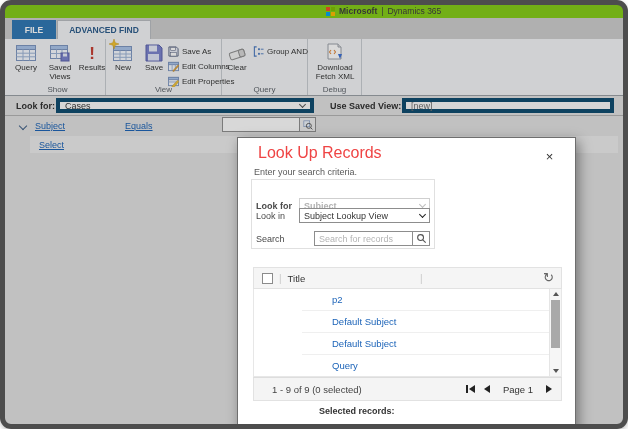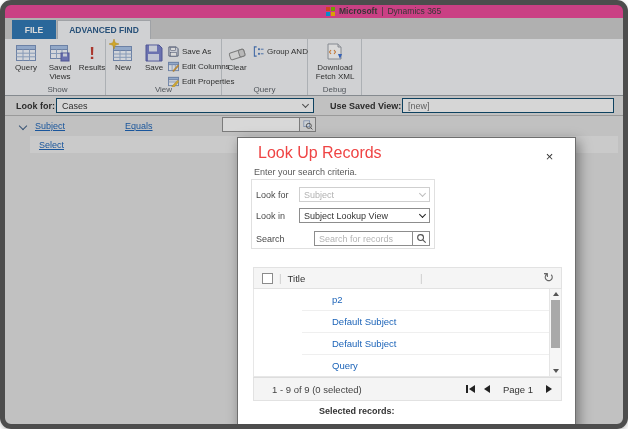--- a/index.html
+++ b/index.html
@@ -5,21 +5,21 @@
   * { margin:0; padding:0; box-sizing:border-box; font-family:"Liberation Sans","DejaVu Sans",sans-serif; }
   html,body { background:#ffffff; }
   body { width:628px; height:429px; overflow:hidden; }
   .screen { position:relative; width:628px; height:429px; }
 
   
   .app { position:absolute; left:4px; top:4px; right:4px; bottom:4px; border-radius:7px; overflow:hidden; background:#e2e2e2; }
   .ring { position:absolute; inset:0; border-radius:11px; border:5px solid #4d4d4d; pointer-events:none; z-index:60; box-shadow:0 2px 5px rgba(0,0,0,.25); }
 
   
-  .titlebar { position:absolute; top:0; left:0; right:0; height:14px; background:#ec4899; }
+  .titlebar { position:absolute; top:0; left:0; right:0; height:14px; background:#84cc16; }
   .brand { position:absolute; left:322px; top:2px; display:flex; align-items:center; gap:4px; font-size:8.5px; color:#3c3c3c; }
   .brand .b { font-weight:700; }
   .mslogo { display:grid; grid-template-columns:4px 4px; grid-template-rows:4px 4px; gap:1px; }
   .mslogo i { display:block; }
 
   
   .tabsrow { position:absolute; top:14px; left:0; right:0; height:21px; background:#cdcdcd; }
   .tab { position:absolute; top:2px; height:19px; display:flex; align-items:center; justify-content:center; font-size:8.5px; font-weight:700; cursor:pointer; }
   .tab-file { left:8px; width:44px; background:#2e76b3; color:#fff; }
   .tab-af { left:53px; width:94px; background:#f3f5f7; color:#2c5c8c; border:1px solid #b9bdc2; border-bottom:none; }
@@ -31,21 +31,21 @@
   .bigbtn { position:absolute; top:4px; display:flex; flex-direction:column; align-items:center; gap:2px; font-size:8px; color:#333; text-align:center; line-height:8.5px; cursor:pointer; }
   .bigbtn .ico { height:19px; display:flex; align-items:flex-end; justify-content:center; position:relative; }
   .smallstack { position:absolute; top:5px; display:flex; flex-direction:column; gap:1px; }
   .smallbtn { display:flex; align-items:center; gap:3px; font-size:8px; color:#333; height:14px; cursor:pointer; white-space:nowrap; }
   .excl { font-size:17px; font-weight:700; color:#c63d32; line-height:17px; }
   .star { position:absolute; left:-4px; top:-4px; }
 
   
   .lookbar { position:absolute; top:92px; left:0; right:0; height:20px; background:#e2e2e2; border-bottom:1px solid #b3b3b3; }
   .blabel { position:absolute; top:5px; font-size:9px; font-weight:700; color:#2e2e2e; }
-  .dd { position:absolute; top:2px; height:15px; border:1px solid #0c4a6e; background:#fbfbfb; font-size:9px; color:#333; display:flex; align-items:center; justify-content:space-between; padding:0 5px; cursor:pointer; }
+  .dd { position:absolute; top:2px; height:15px; border:4px solid #0c4a6e; background:#fbfbfb; font-size:9px; color:#333; display:flex; align-items:center; justify-content:space-between; padding:0 5px; cursor:pointer; }
   .chev { width:5px; height:5px; border-right:1.2px solid #555; border-bottom:1.2px solid #555; transform:rotate(45deg); margin-top:-2px; flex:none; }
 
   
   .qb-chev { position:absolute; left:16px; top:119px; width:6px; height:6px; border-right:1.4px solid #3e5f86; border-bottom:1.4px solid #3e5f86; transform:rotate(45deg); cursor:pointer; }
   .link { font-size:9px; color:#1b62b5; text-decoration:underline; cursor:pointer; }
   .qb-field { position:absolute; left:31px; top:117px; }
   .qb-op { position:absolute; left:121px; top:117px; }
   .qb-input { position:absolute; left:218px; top:113px; width:78px; height:15px; border:1px solid #8e8e8e; background:#fdfdfd; font-size:9px; padding:0 3px; color:#333; }
   .qb-lookup { position:absolute; left:295px; top:113px; width:17px; height:15px; background:#eeeeee; border:1px solid #8e8e8e; display:flex; align-items:center; justify-content:center; cursor:pointer; }
   .select-row { position:absolute; left:26px; right:6px; top:132px; height:17px; background:#ececec; }
@@ -309,21 +309,21 @@
     </div>
 
     <div class="dim"></div>
 
     <div class="dialog">
       <div class="dlg-title">Look Up Records</div>
       <div class="dlg-sub">Enter your search criteria.</div>
       <div class="dlg-close">×</div>
 
       <div class="criteria">
-        <div class="frow" style="top:7px;">
+        <div class="frow" style="top:18px;font-weight:bold;">
           <span class="flabel">Look for</span>
           <div class="fctl">
             <div class="sel disabled">
               <span>Subject</span>
               <span class="chev"></span>
             </div>
           </div>
         </div>
         <div class="frow" style="top:28px;">
           <span class="flabel">Look in</span>

